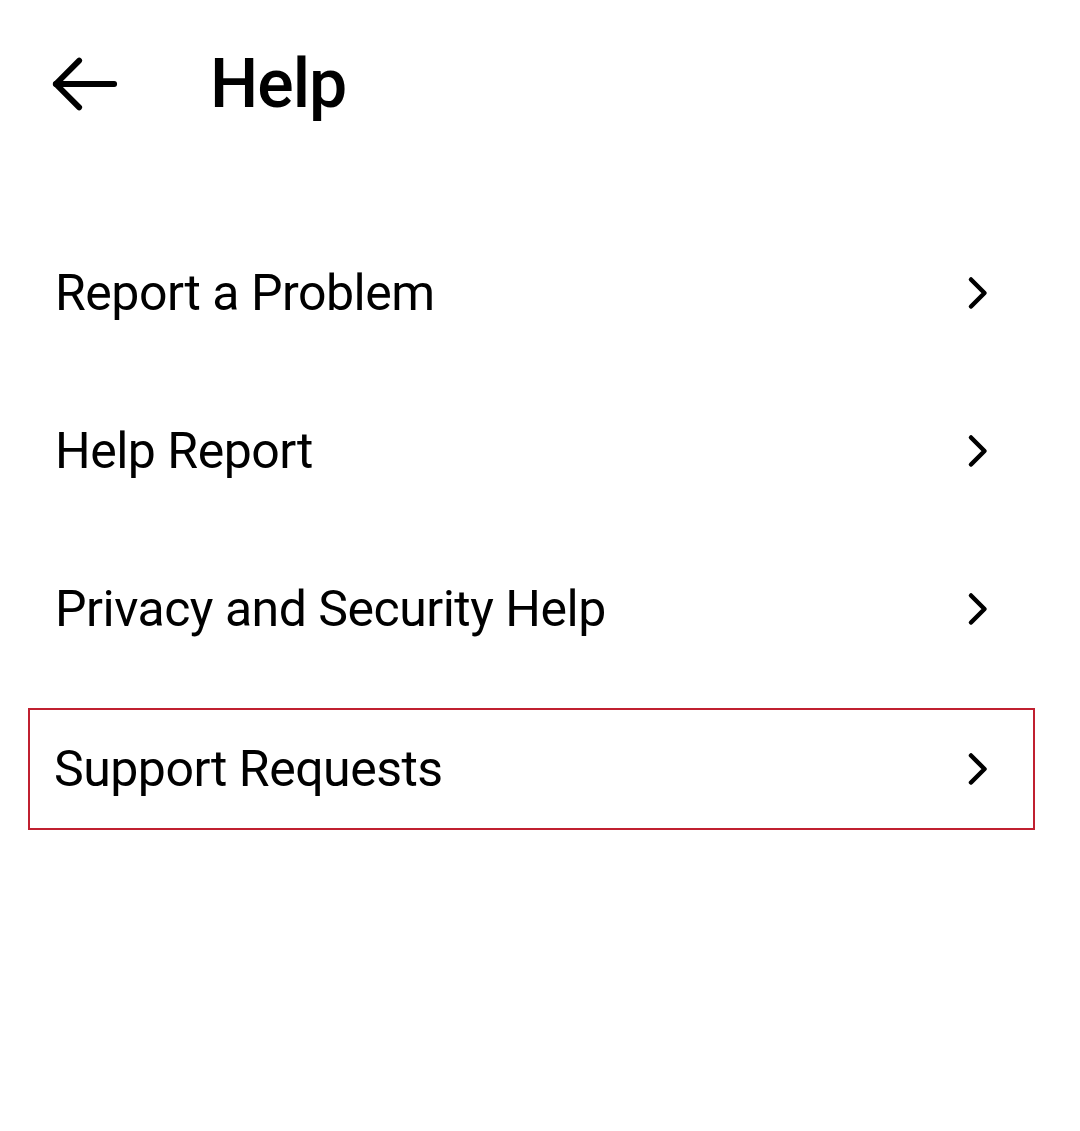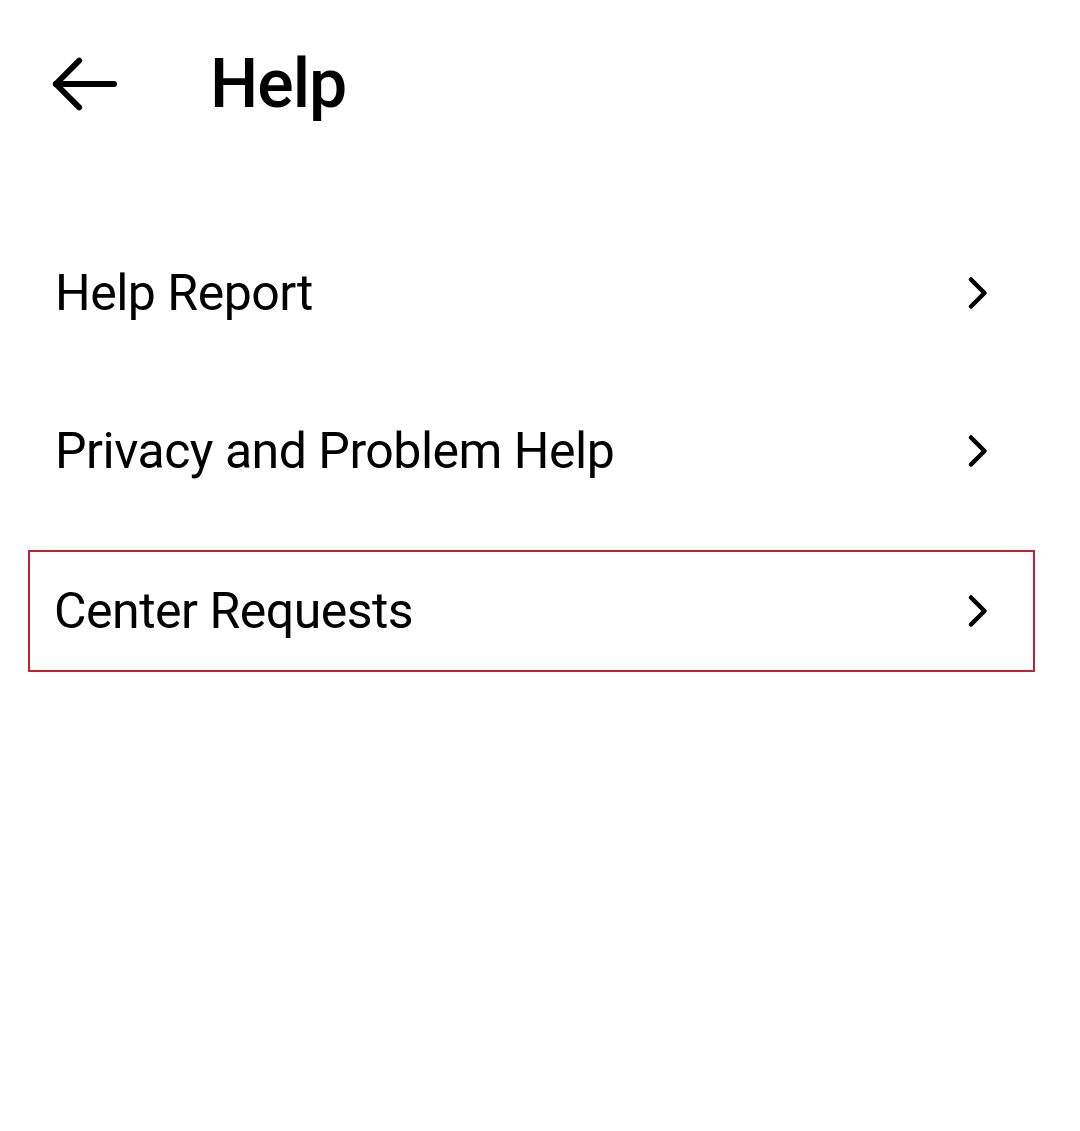--- a/index.html
+++ b/index.html
@@ -79,40 +79,48 @@
   <div class="back-button">
     <svg viewBox="0 0 24 24" fill="none" stroke="#000000" stroke-width="2" stroke-linecap="round" stroke-linejoin="round">
       <line x1="22" y1="12" x2="2" y2="12"></line>
       <polyline points="10 4 2 12 10 20"></polyline>
     </svg>
   </div>
   <h1 class="page-title">Help</h1>
 </div>
 
 <div class="menu-list">
+  <div class="menu-item">
+    <span class="menu-item-label">Report a Problem</span>
+    <span class="chevron">
+      <svg viewBox="0 0 24 24" fill="none" stroke="#000000" stroke-width="3" stroke-linecap="round" stroke-linejoin="round">
+        <polyline points="8 3 17 12 8 21"></polyline>
+      </svg>
+    </span>
+  </div>
 
   <div class="menu-item">
     <span class="menu-item-label">Help Report</span>
     <span class="chevron">
       <svg viewBox="0 0 24 24" fill="none" stroke="#000000" stroke-width="3" stroke-linecap="round" stroke-linejoin="round">
         <polyline points="8 3 17 12 8 21"></polyline>
       </svg>
     </span>
   </div>
 
   <div class="menu-item">
-    <span class="menu-item-label">Privacy and Problem Help</span>
+    <span class="menu-item-label">Privacy and Security Help</span>
     <span class="chevron">
       <svg viewBox="0 0 24 24" fill="none" stroke="#000000" stroke-width="3" stroke-linecap="round" stroke-linejoin="round">
         <polyline points="8 3 17 12 8 21"></polyline>
       </svg>
     </span>
   </div>
 
   <div class="menu-item highlighted">
-    <span class="menu-item-label">Center Requests</span>
+    <span class="menu-item-label">Support Requests</span>
     <span class="chevron">
       <svg viewBox="0 0 24 24" fill="none" stroke="#000000" stroke-width="3" stroke-linecap="round" stroke-linejoin="round">
         <polyline points="8 3 17 12 8 21"></polyline>
       </svg>
     </span>
   </div>
 </div>
 
 </body></html>

